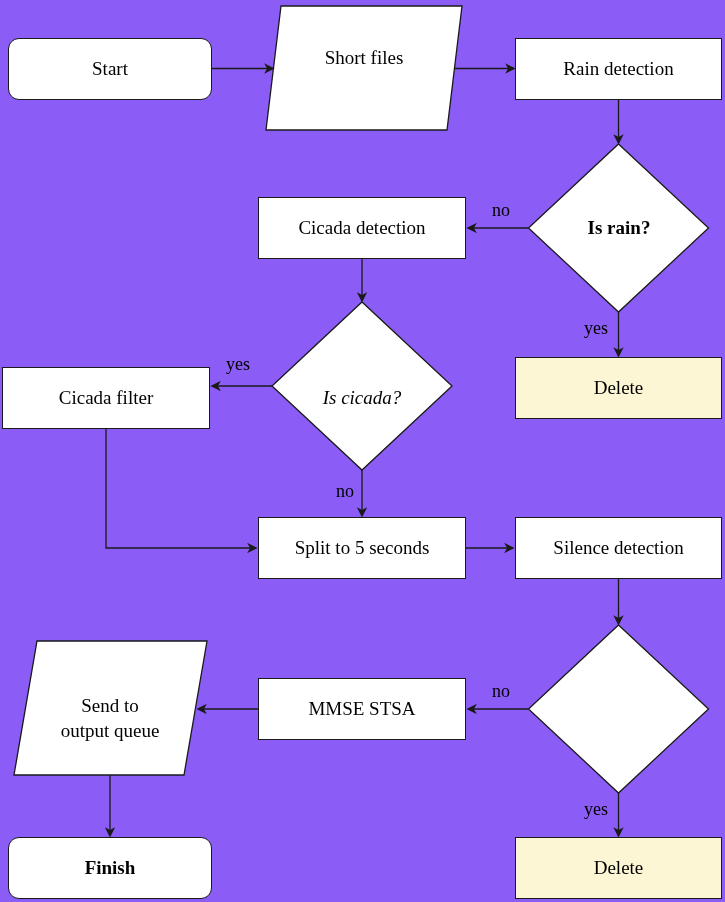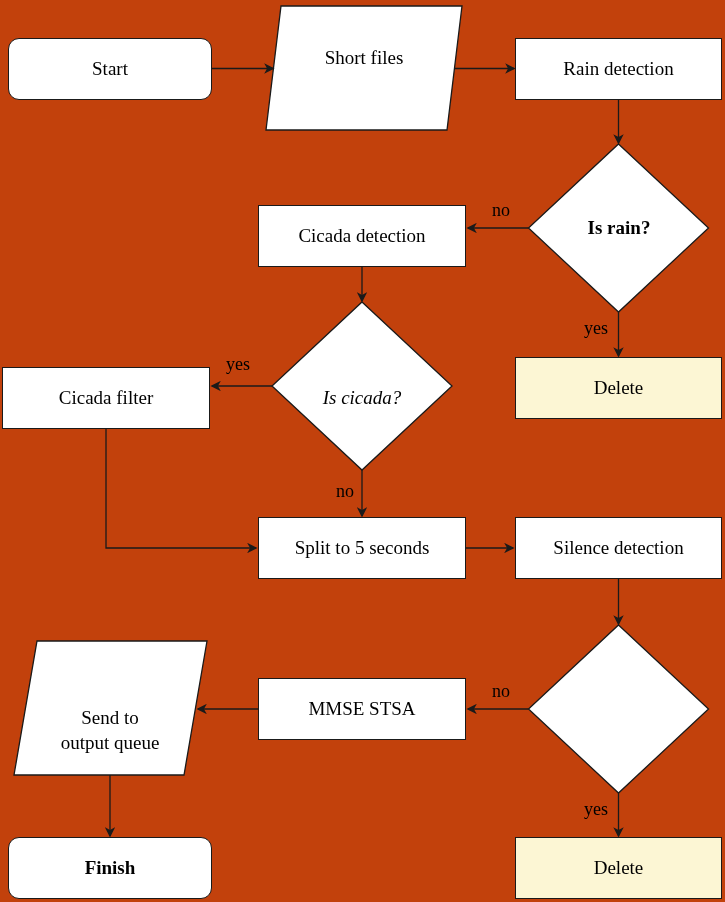--- a/index.html
+++ b/index.html
@@ -5,21 +5,21 @@
   * { margin: 0; padding: 0; box-sizing: border-box; }
   html, body { background: #ffffff; }
   body {
     font-family: "Liberation Serif", "DejaVu Serif", serif;
     color: #000000;
   }
   .canvas {
     position: relative;
     width: 725px;
     height: 902px;
-    background: #c2410c;
+    background: #8b5cf6;
     overflow: hidden;
   }
   .layer {
     position: absolute;
     left: 0; top: 0;
   }
   .shape {
     fill: #ffffff;
     stroke: #1a1a1a;
     stroke-width: 1.3;
@@ -98,21 +98,21 @@
   </svg>
 
   <div class="node rounded" style="left:8px; top:38px; width:204px; height:62px;">
     <span>Start</span>
   </div>
 
   <div class="node" style="left:515px; top:38px; width:207px; height:62px;">
     <span>Rain detection</span>
   </div>
 
-  <div class="node" style="left:258px; top:205px; width:208px; height:62px;">
+  <div class="node" style="left:258px; top:197px; width:208px; height:62px;">
     <span>Cicada detection</span>
   </div>
 
   <div class="node fill-delete" style="left:515px; top:357px; width:207px; height:62px;">
     <span>Delete</span>
   </div>
 
   <div class="node" style="left:2px; top:355px; width:208px; height:62px;margin-top:12px;">
     <span>Cicada filter</span>
   </div>
@@ -137,21 +137,21 @@
     <span>Finish</span>
   </div>
 
   <div class="freelabel" style="left:274px; top:6px; width:180px; height:105px;">Short files</div>
 
   <div class="freelabel" style="left:529px; top:144px; width:180px; height:168px;font-weight:bold;">Is rain?</div>
 
   <div class="freelabel" style="left:272px; top:314px; width:180px; height:168px;font-style:italic;">Is cicada?</div>
 
 
-  <div class="freelabel" style="left:60px; top:641px; width:100px; height:156px;margin-top:12px;">Send to output queue</div>
+  <div class="freelabel" style="left:60px; top:641px; width:100px; height:156px;">Send to output queue</div>
 
   <div class="edgelabel right" style="left:470px; top:200px; width:40px;">no</div>
 
   <div class="edgelabel right" style="left:560px; top:318px; width:48px;">yes</div>
 
   <div class="edgelabel center" style="left:215px; top:354px; width:46px;">yes</div>
 
   <div class="edgelabel right" style="left:310px; top:481px; width:44px;">no</div>
 
   <div class="edgelabel right" style="left:470px; top:681px; width:40px;">no</div>

